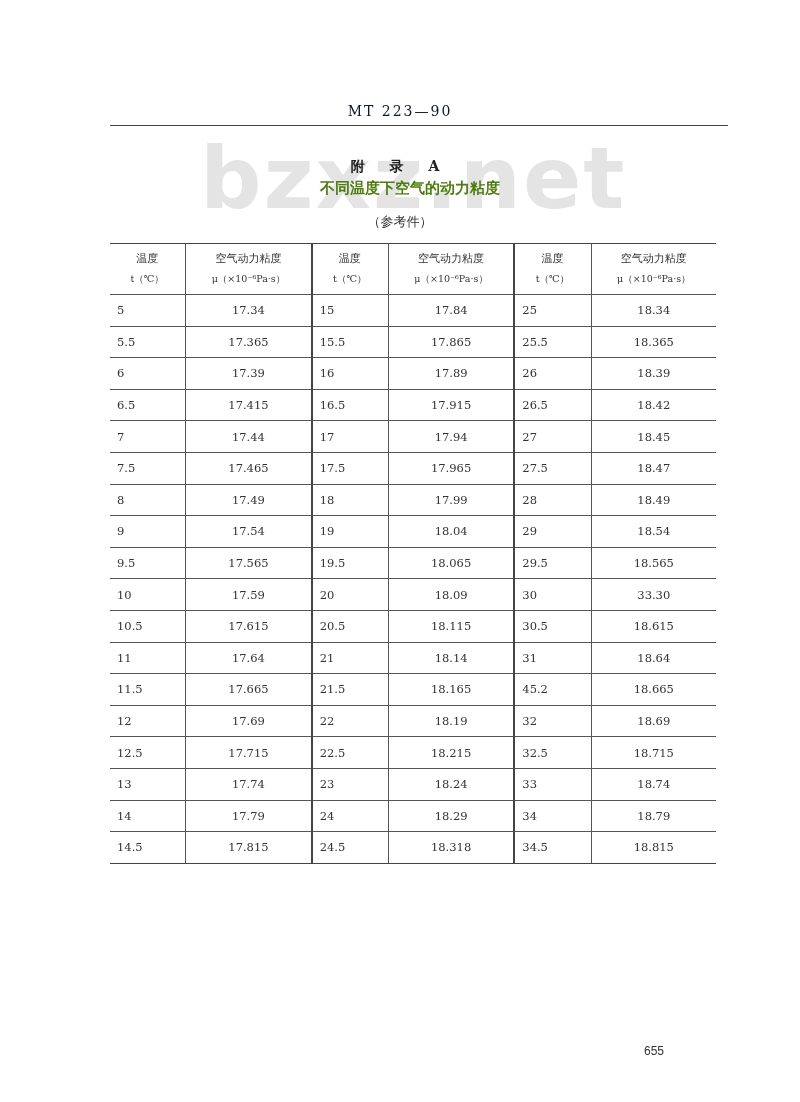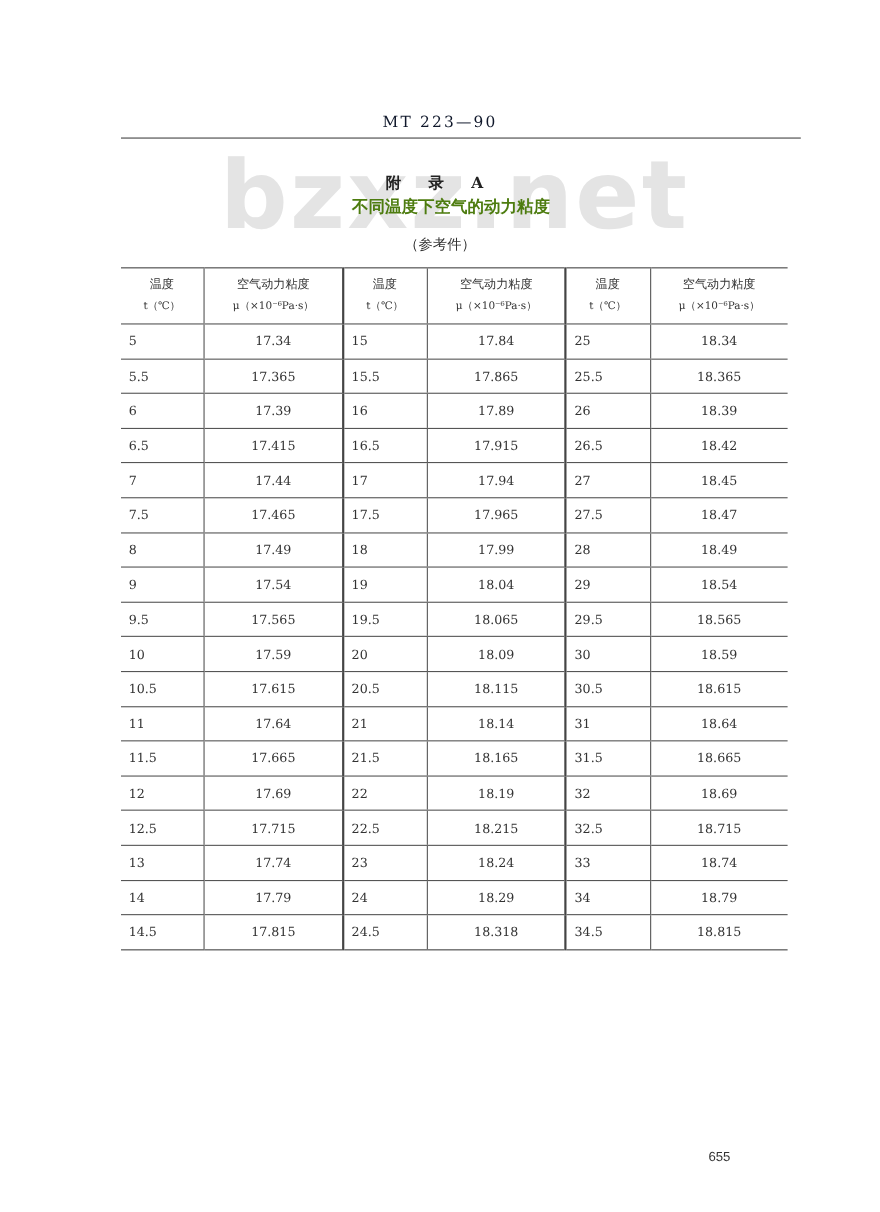--- a/index.html
+++ b/index.html
@@ -139,21 +139,21 @@
         <td class="c-v">18.065</td>
         <td class="c-t grp">29.5</td>
         <td class="c-v">18.565</td>
       </tr>
       <tr>
         <td class="c-t">10</td>
         <td class="c-v">17.59</td>
         <td class="c-t grp">20</td>
         <td class="c-v">18.09</td>
         <td class="c-t grp">30</td>
-        <td class="c-v">18.59</td>
+        <td class="c-v">33.30</td>
       </tr>
       <tr>
         <td class="c-t">10.5</td>
         <td class="c-v">17.615</td>
         <td class="c-t grp">20.5</td>
         <td class="c-v">18.115</td>
         <td class="c-t grp">30.5</td>
         <td class="c-v">18.615</td>
       </tr>
       <tr>
@@ -162,21 +162,21 @@
         <td class="c-t grp">21</td>
         <td class="c-v">18.14</td>
         <td class="c-t grp">31</td>
         <td class="c-v">18.64</td>
       </tr>
       <tr>
         <td class="c-t">11.5</td>
         <td class="c-v">17.665</td>
         <td class="c-t grp">21.5</td>
         <td class="c-v">18.165</td>
-        <td class="c-t grp">31.5</td>
+        <td class="c-t grp">45.2</td>
         <td class="c-v">18.665</td>
       </tr>
       <tr>
         <td class="c-t">12</td>
         <td class="c-v">17.69</td>
         <td class="c-t grp">22</td>
         <td class="c-v">18.19</td>
         <td class="c-t grp">32</td>
         <td class="c-v">18.69</td>
       </tr>

